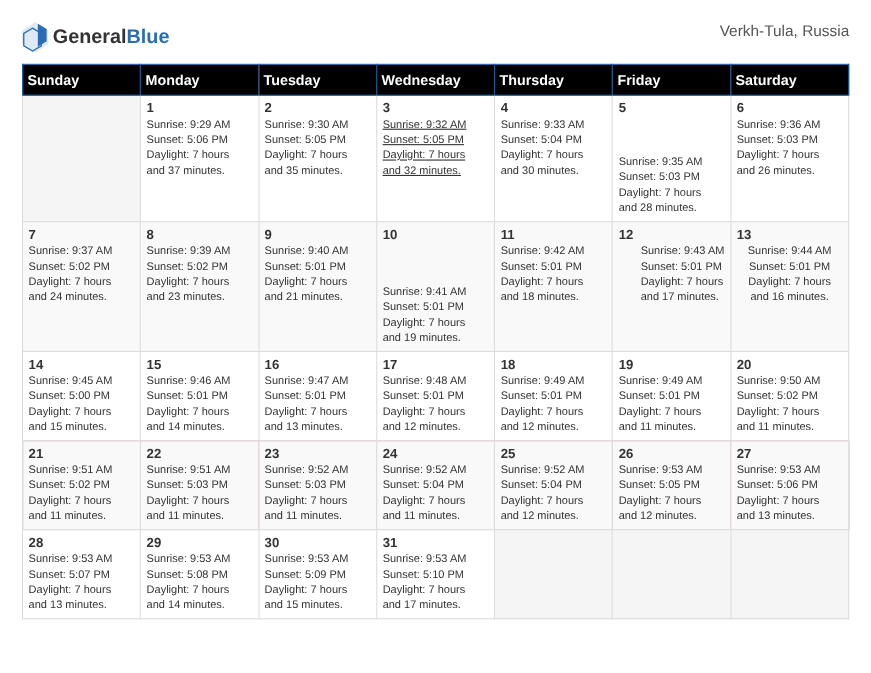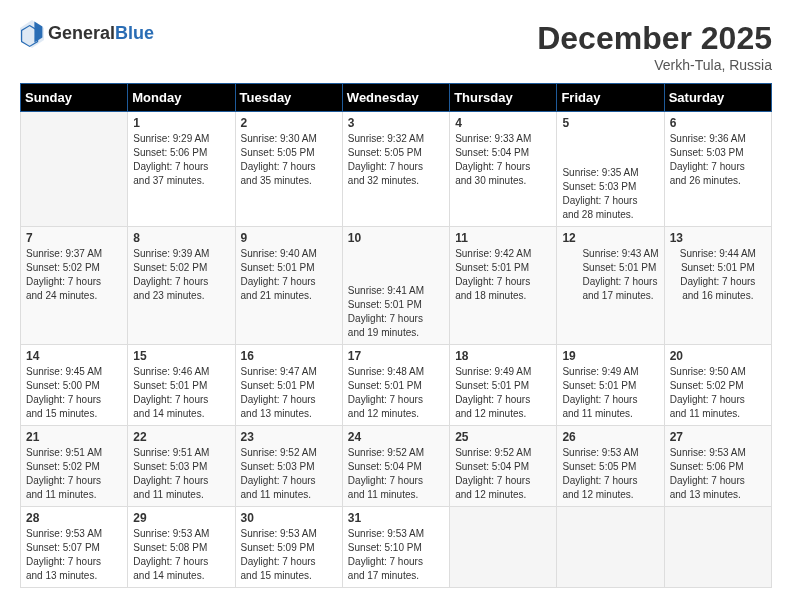--- a/index.html
+++ b/index.html
@@ -97,21 +97,20 @@
       <polygon points="15,0 30,10 30,25 15,35 0,25 0,10" fill="#2a6db5" opacity="0.15"></polygon>
       <polygon points="18,2 28,8 28,22 18,28" fill="#2a6db5"></polygon>
       <polygon points="12,7 22,13 22,27 12,33 2,27 2,13" fill="none" stroke="#2a6db5" stroke-width="1.5"></polygon>
     </svg>
     <div class="logo-text">
       <span class="logo-general">General</span>
       <span class="logo-blue">Blue</span>
     </div>
   </div>
   <div class="title-block">
-    <div class="month-title">December 2025</div>
     <div class="location">Verkh-Tula, Russia</div>
   </div>
 </div>
 
 <table class="calendar">
   <thead>
     <tr>
     <th>Sunday</th>
         <th>Monday</th>
         <th>Tuesday</th>
@@ -133,21 +132,21 @@
         </td>
         <td>
           <span class="day-num">2</span>
           <div class="day-info" style="white-space: pre-line;">Sunrise: 9:30 AM
 Sunset: 5:05 PM
 Daylight: 7 hours
 and 35 minutes.</div>
         </td>
         <td>
           <span class="day-num">3</span>
-          <div class="day-info" style="white-space: pre-line;">Sunrise: 9:32 AM
+          <div class="day-info" style="white-space: pre-line; text-decoration: underline;">Sunrise: 9:32 AM
 Sunset: 5:05 PM
 Daylight: 7 hours
 and 32 minutes.</div>
         </td>
         <td>
           <span class="day-num">4</span>
           <div class="day-info" style="white-space: pre-line;">Sunrise: 9:33 AM
 Sunset: 5:04 PM
 Daylight: 7 hours
 and 30 minutes.</div>

